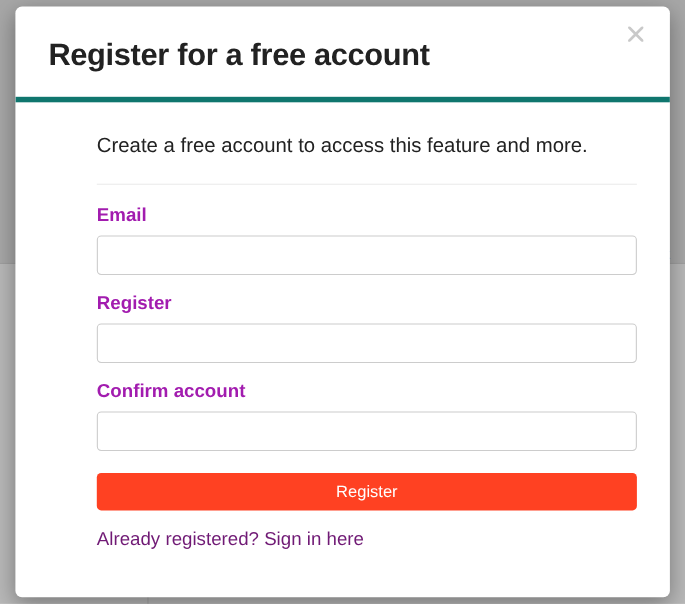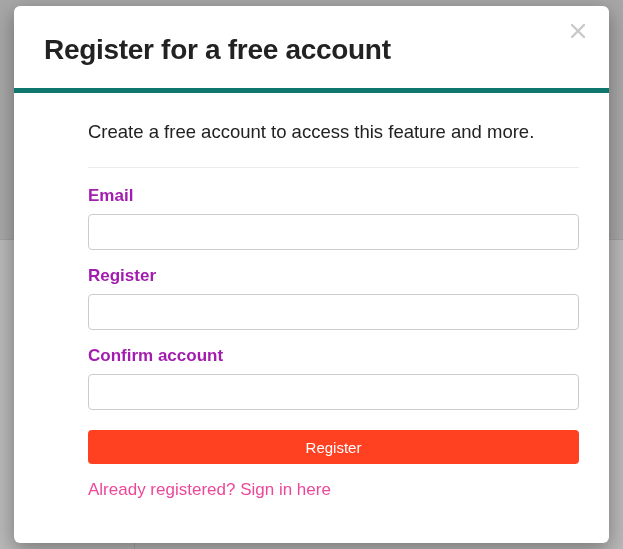--- a/index.html
+++ b/index.html
@@ -101,21 +101,21 @@
     background: #ff4122;
     color: #fff;
     font-size: 15px;
     font-weight: 400;
     cursor: pointer;
     margin-top: 4px;
   }
   .signin-link {
     display: inline-block;
     margin-top: 16px;
-    color: #ec4899;
+    color: #701a75;
     font-size: 17px;
     text-decoration: none;
     cursor: pointer;
   }
 </style>
 </head>
 <body>
 
 <div class="bg">
   <div class="bg-top"></div>

